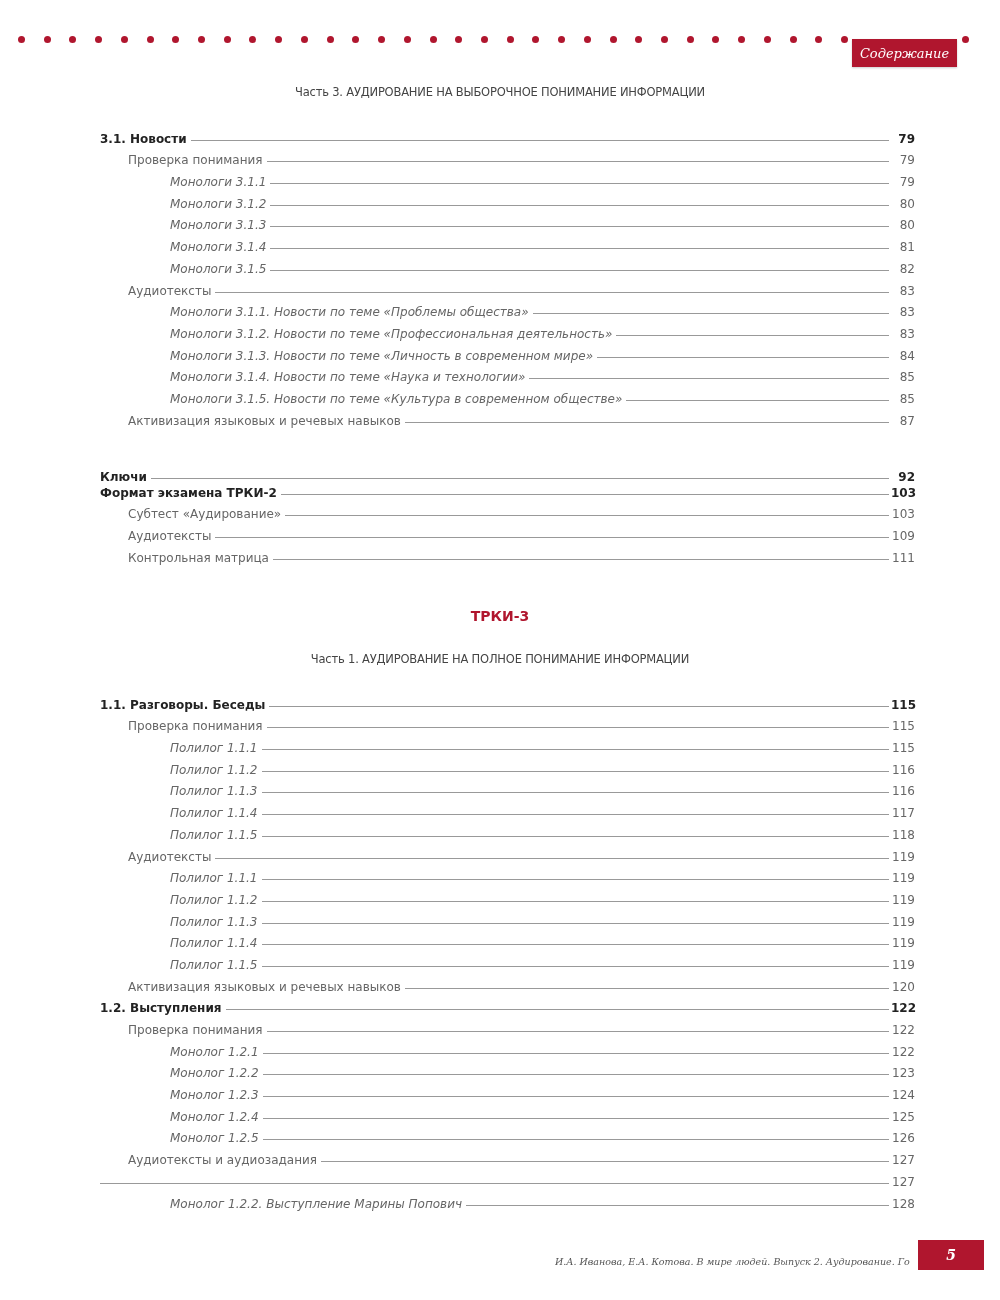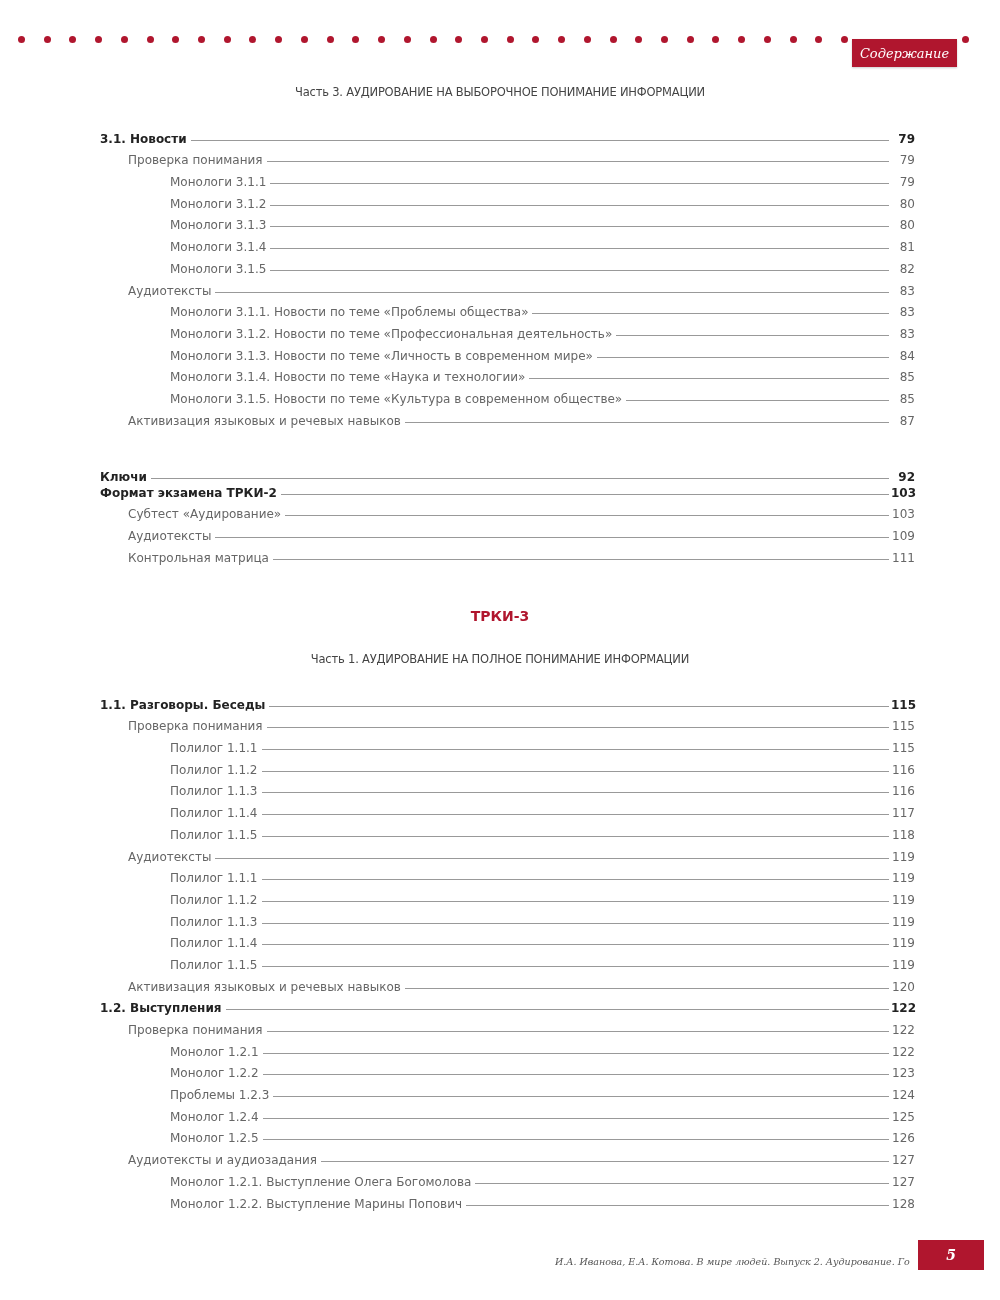--- a/index.html
+++ b/index.html
@@ -14,21 +14,21 @@
     .part-title { position: absolute; left: 0; width: 1000px; text-align: center; font-size: 11.5px;
       color: #444; letter-spacing: -0.2px; }
     .section-title { position: absolute; left: 0; width: 1000px; text-align: center; font-size: 14px; font-weight: bold; color: #b0162e; }
     .toc { position: absolute; left: 100px; width: 815px; }
     .row { display: flex; align-items: flex-end; height: 21.7px; font-size: 12px; color: #666; white-space: nowrap; }
     .row .lbl { flex: 0 0 auto; padding-right: 4px; }
     .row .leader { flex: 1 1 auto; border-bottom: 1px solid #999; margin-bottom: 5px; min-width: 10px; }
     .row .pg { flex: 0 0 auto; padding-left: 2px; width: 24px; text-align: right; }
     .row.l0 { font-weight: bold; color: #222; }
     .row.l1 .lbl { padding-left: 28px; }
-    .row.l2 .lbl { padding-left: 70px; }
+    .row.l2 .lbl { padding-left: 70px; font-style: italic; }
     .footer-text { position: absolute; top: 1256px; left: 555px; width: 355px; font-family: "DejaVu Serif", serif; font-style: italic;
       font-size: 9.5px; color: #555; white-space: nowrap; overflow: hidden; }
     .page-box { position: absolute; top: 1240px; left: 918px; width: 66px; height: 30px; background: #b0162e; color: #fff;
       font-family: "DejaVu Serif", serif; font-style: italic; font-weight: bold; font-size: 14px;
       display: flex; align-items: center; justify-content: center; }
   </style>
 </head>
 <body>
 
 <div class="dots" id="dots">
@@ -267,41 +267,40 @@
       <span class="lbl">Монолог 1.2.1</span>
       <span class="leader"></span>
       <span class="pg">122</span>
     </div>
     <div class="row l2">
       <span class="lbl">Монолог 1.2.2</span>
       <span class="leader"></span>
       <span class="pg">123</span>
     </div>
     <div class="row l2">
-      <span class="lbl">Проблемы 1.2.3</span>
+      <span class="lbl">Монолог 1.2.3</span>
       <span class="leader"></span>
       <span class="pg">124</span>
     </div>
     <div class="row l2">
       <span class="lbl">Монолог 1.2.4</span>
       <span class="leader"></span>
       <span class="pg">125</span>
     </div>
     <div class="row l2">
       <span class="lbl">Монолог 1.2.5</span>
       <span class="leader"></span>
       <span class="pg">126</span>
     </div>
     <div class="row l1">
       <span class="lbl">Аудиотексты и аудиозадания</span>
       <span class="leader"></span>
       <span class="pg">127</span>
     </div>
     <div class="row l2">
-      <span class="lbl">Монолог 1.2.1. Выступление Олега Богомолова</span>
       <span class="leader"></span>
       <span class="pg">127</span>
     </div>
     <div class="row l2">
       <span class="lbl">Монолог 1.2.2. Выступление Марины Попович</span>
       <span class="leader"></span>
       <span class="pg">128</span>
     </div>
   </div>
 

